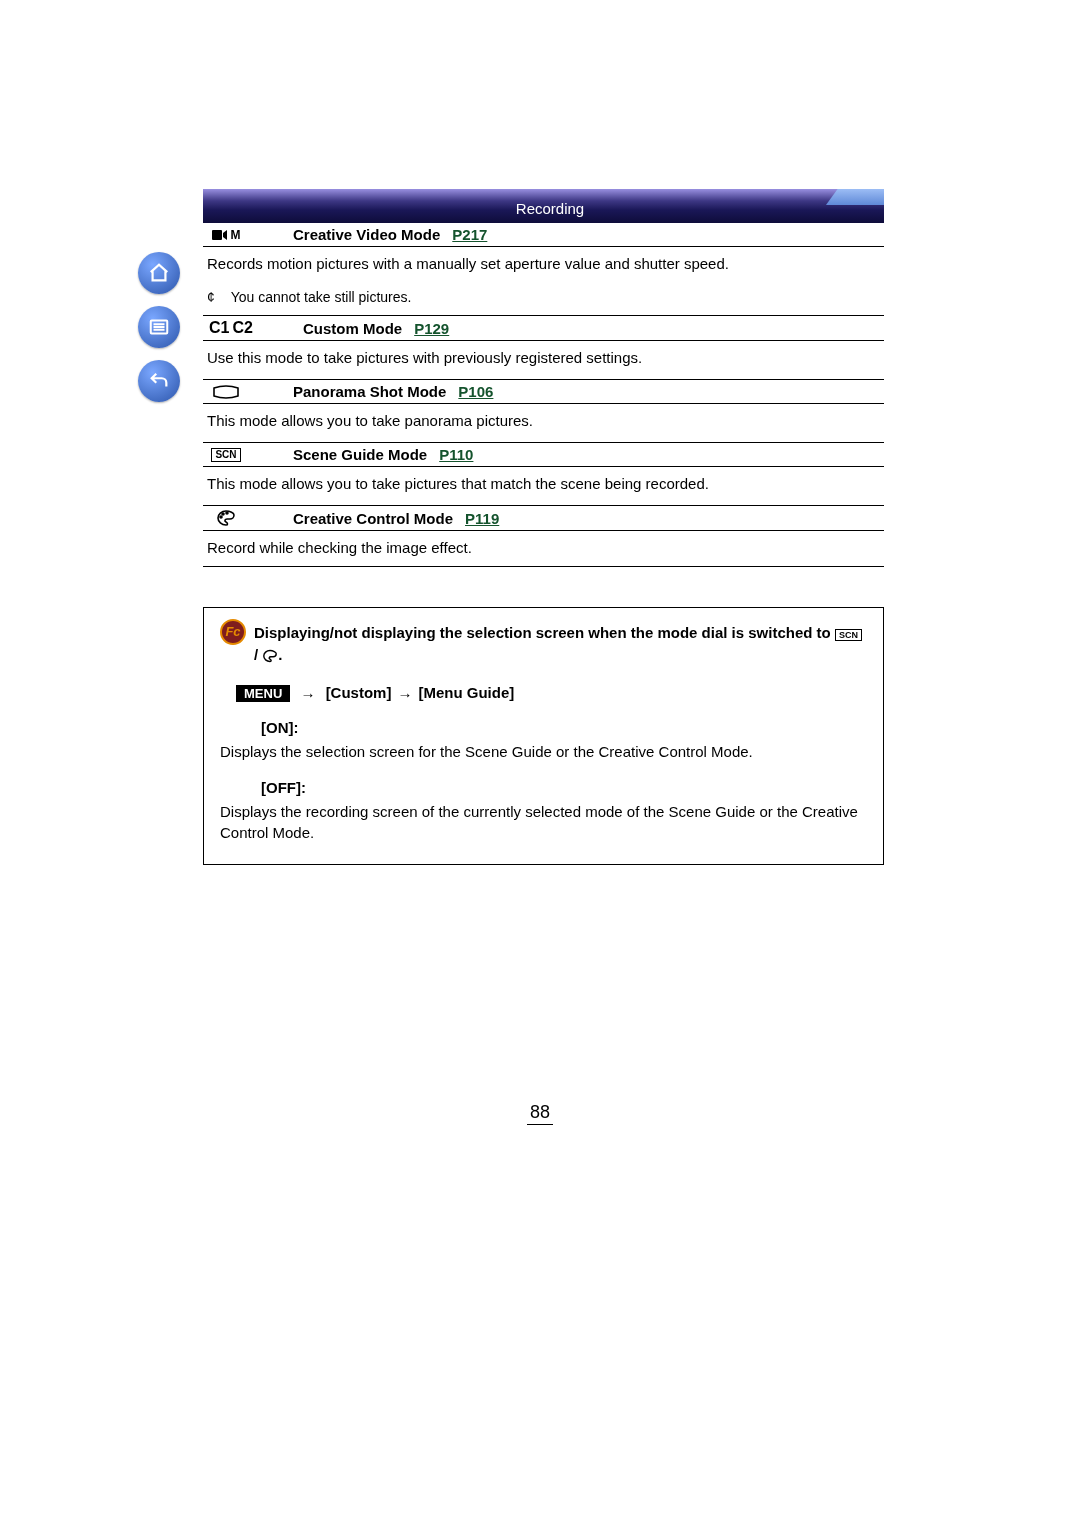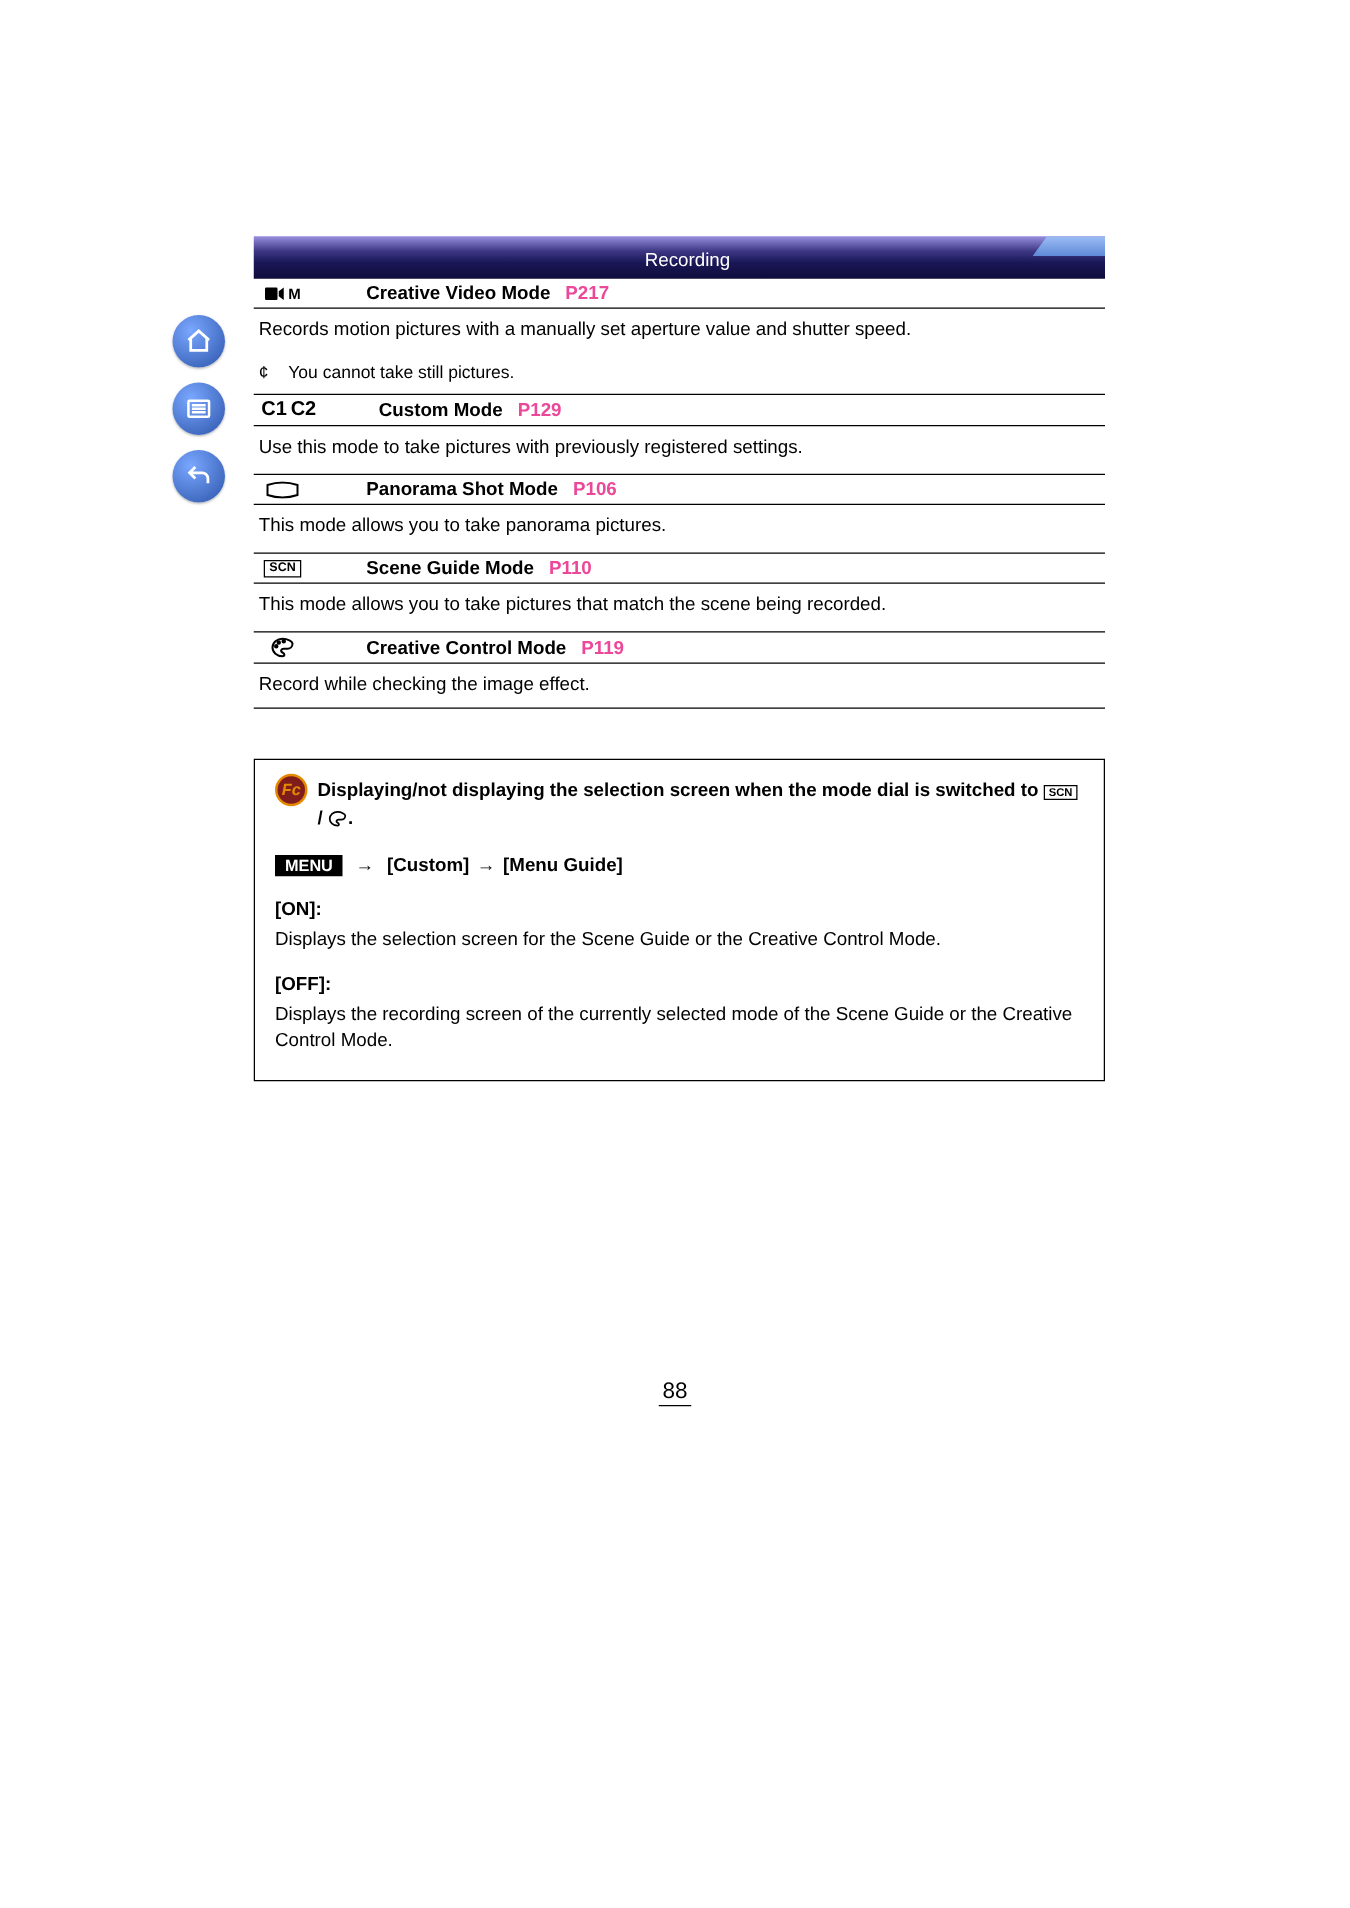--- a/index.html
+++ b/index.html
@@ -75,21 +75,21 @@
     text-align: center;
     font-size: 14px;
     font-weight: bold;
     display: flex;
     align-items: center;
     justify-content: center;
     gap: 3px;
   }
   .mode-icon.c1c2 { min-width:48px; font-size:16px; letter-spacing:0; }
   .mode-title { font-weight: bold; margin-left: 40px; }
-  .mode-link { color: #ec4899; font-weight: bold; margin-left: 4px; cursor: pointer; }
+  .mode-link { color: #14532d; font-weight: bold; margin-left: 4px; cursor: pointer; text-decoration: underline; }
   .desc {
     padding: 6px 0 10px 4px;
     font-size: 15px;
     line-height: 1.4;
     border-bottom: 1px solid transparent;
   }
   .note-line { padding: 4px 0 10px 4px; font-size: 14px; }
   .asterisk { display:inline-block; width:20px; }
   .scn-box {
     border: 1px solid #000;
@@ -129,22 +129,22 @@
   }
   .callout-title-text { flex:1; }
   .menu-badge {
     background: #000;
     color: #fff;
     font-weight: bold;
     font-size: 13px;
     padding: 1px 8px;
   }
   .arrow { margin: 0 6px; }
-  .nav-row { margin-top: 16px; font-weight: bold; }
-  .setting-label { font-weight: bold; margin-top: 14px; }
+  .nav-row { margin-top: 16px; font-weight: bold; margin-left: 16px; }
+  .setting-label { font-weight: bold; margin-top: 14px; margin-left: 41px; }
   .setting-text { margin-top: 2px; }
   .page-num-abs {
     position: absolute;
     left: 0; right: 0;
     text-align: center;
     top: 1072px;
     margin-top: 30px;
   }
   .page-num-abs span {
     font-size: 18px;

